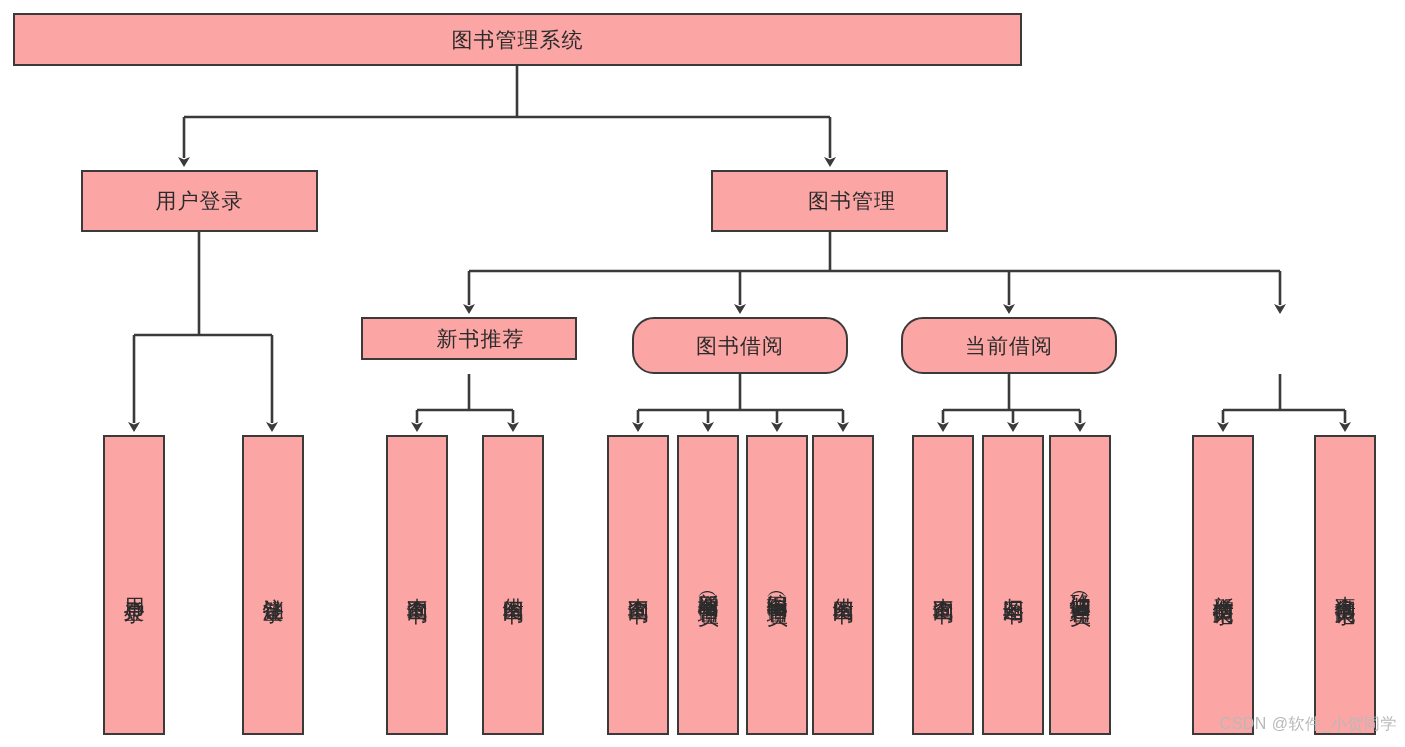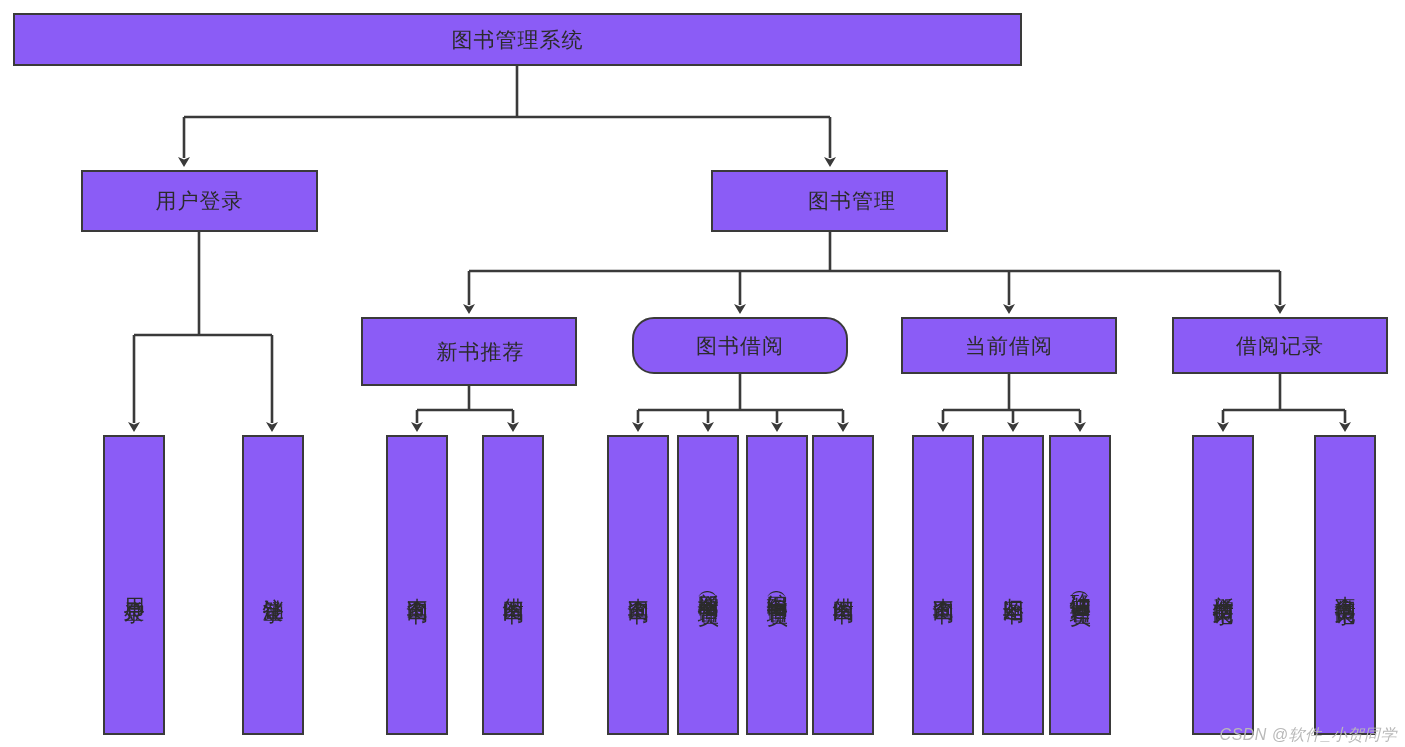--- a/index.html
+++ b/index.html
@@ -1,27 +1,27 @@
 <!DOCTYPE html>
 <html><head>
 <meta charset="utf-8">
 <style>
   html,body{margin:0;padding:0;background:#ffffff;}
   body{font-family:"Liberation Sans","DejaVu Sans",sans-serif;}
   #canvas{position:relative;width:1405px;height:747px;background:#ffffff;overflow:hidden;}
   svg.wires{position:absolute;left:0;top:0;width:1405px;height:747px;pointer-events:none;}
-  .node{position:absolute;box-sizing:border-box;border:2px solid #3a3a3a;background:#8b5cf6;
+  .node{position:absolute;box-sizing:border-box;border:2px solid #3a3a3a;background:#fca5a5;
         display:flex;align-items:center;justify-content:center;}
   .node.h{font-size:21px;color:#2b2b2b;letter-spacing:1px;}
   .node.v{padding:6px 2px;}
   .node.v .vtext{writing-mode:vertical-rl;text-orientation:upright;font-size:21px;color:#2b2b2b;
         line-height:1.16;letter-spacing:2px;white-space:nowrap;}
   .node.lvl1{border-width:2px;}
-  #watermark{position:absolute;right:8px;bottom:1px;font-size:16px;color:#b9b9b9;
-        letter-spacing:0.5px;white-space:nowrap;font-style:italic;}
+  #watermark{position:absolute;right:8px;bottom:12px;font-size:16px;color:#b9b9b9;
+        letter-spacing:0.5px;white-space:nowrap;}
 </style>
 </head>
 <body>
 
 <div id="canvas">
 
   <svg class="wires" viewBox="0 0 1405 747" xmlns="http://www.w3.org/2000/svg">
     <defs>
       <marker id="arrow" markerWidth="10" markerHeight="12" refX="1" refY="6" orient="auto" markerUnits="userSpaceOnUse">
         <path d="M0,0 L10,6 L0,12 L2.5,6 Z" fill="#3a3a3a"></path>
@@ -75,31 +75,28 @@
     <span>图书管理系统</span>
   </div>
 
   <div class="node h" style="left:81px;top:170px;width:237px;height:62px;">
     <span>用户登录</span>
   </div>
   <div class="node h" style="left:711px;top:170px;width:237px;height:62px;padding-left:45px;">
     <span>图书管理</span>
   </div>
 
-  <div class="node h" style="left:361px;top:317px;width:216px;height:69px;padding-left:23px;">
+  <div class="node h" style="left:361px;top:317px;width:216px;height:43px;padding-left:23px;">
     <span>新书推荐</span>
   </div>
   <div class="node h" style="left:632px;top:317px;width:216px;height:57px;border-radius:22px;">
     <span>图书借阅</span>
   </div>
-  <div class="node h" style="left:901px;top:317px;width:216px;height:57px;">
+  <div class="node h" style="left:901px;top:317px;width:216px;height:57px;border-radius:22px;">
     <span>当前借阅</span>
-  </div>
-  <div class="node h" style="left:1172px;top:317px;width:216px;height:57px;">
-    <span>借阅记录</span>
   </div>
 
   <div class="node v" style="left:103px;top:435px;width:62px;height:300px;">
     <span class="vtext">用户登录</span>
   </div>
   <div class="node v" style="left:242px;top:435px;width:62px;height:300px;">
     <span class="vtext">注销登录</span>
   </div>
   <div class="node v" style="left:386px;top:435px;width:62px;height:300px;">
     <span class="vtext">查询图书</span>

